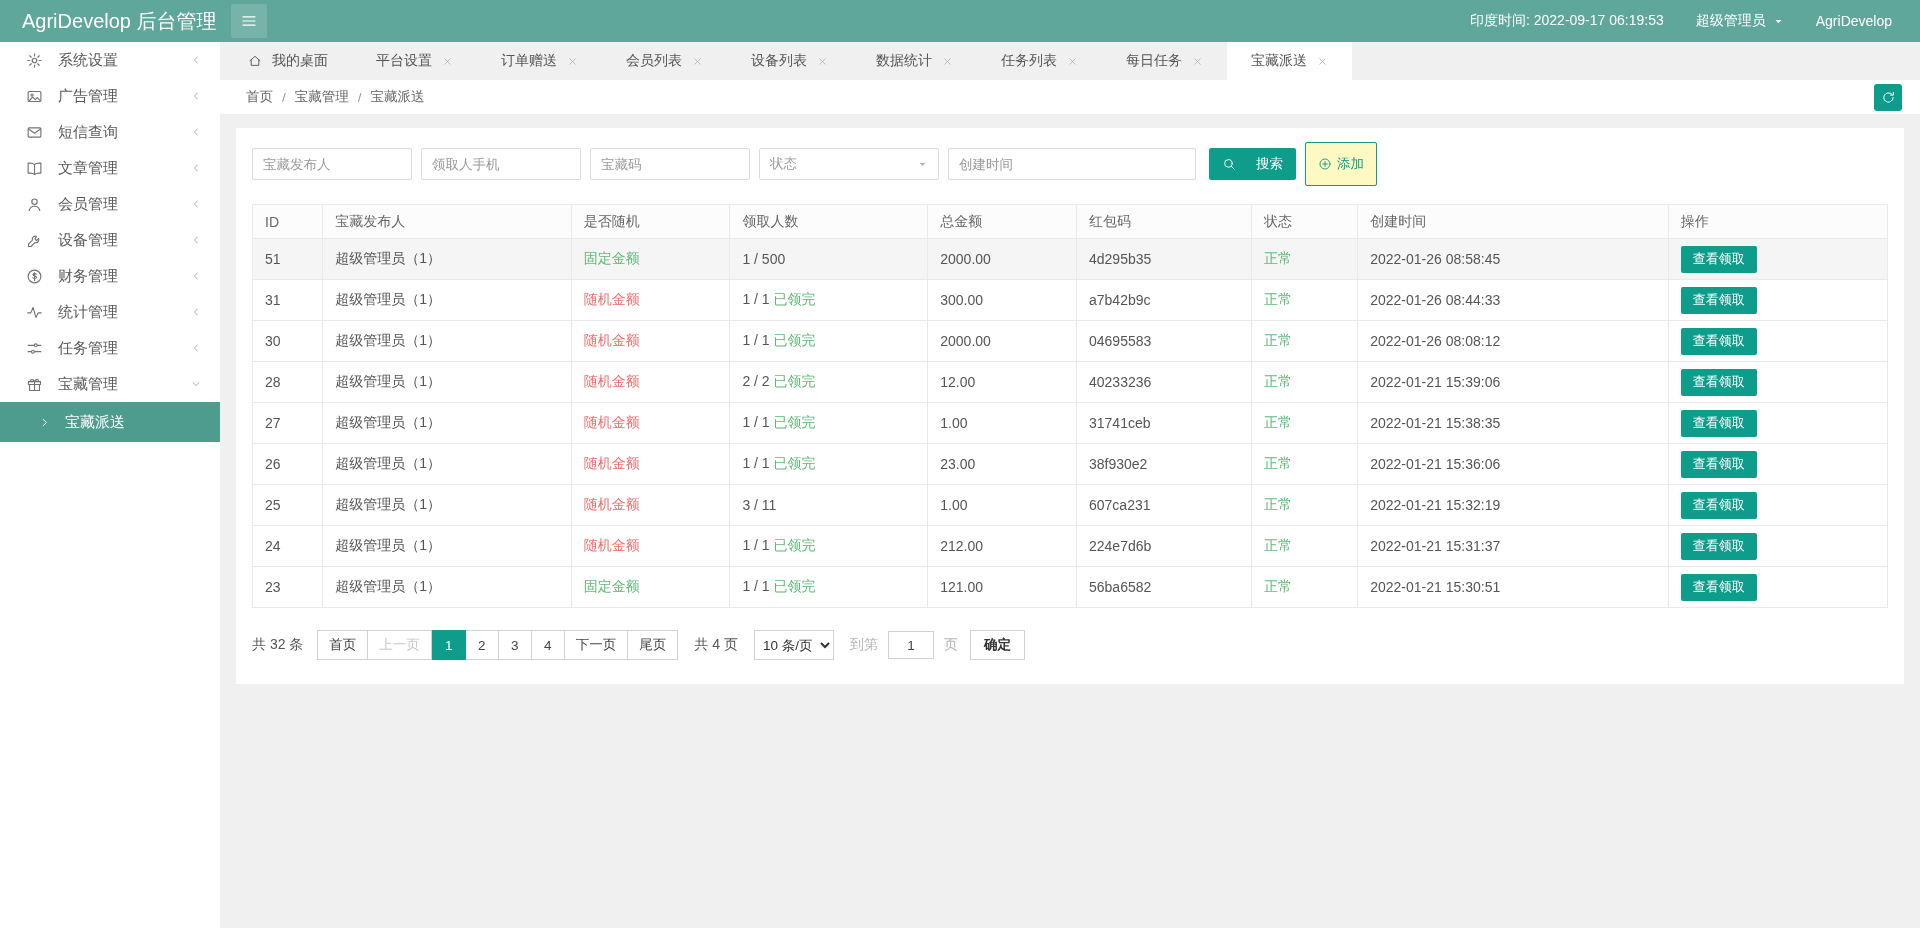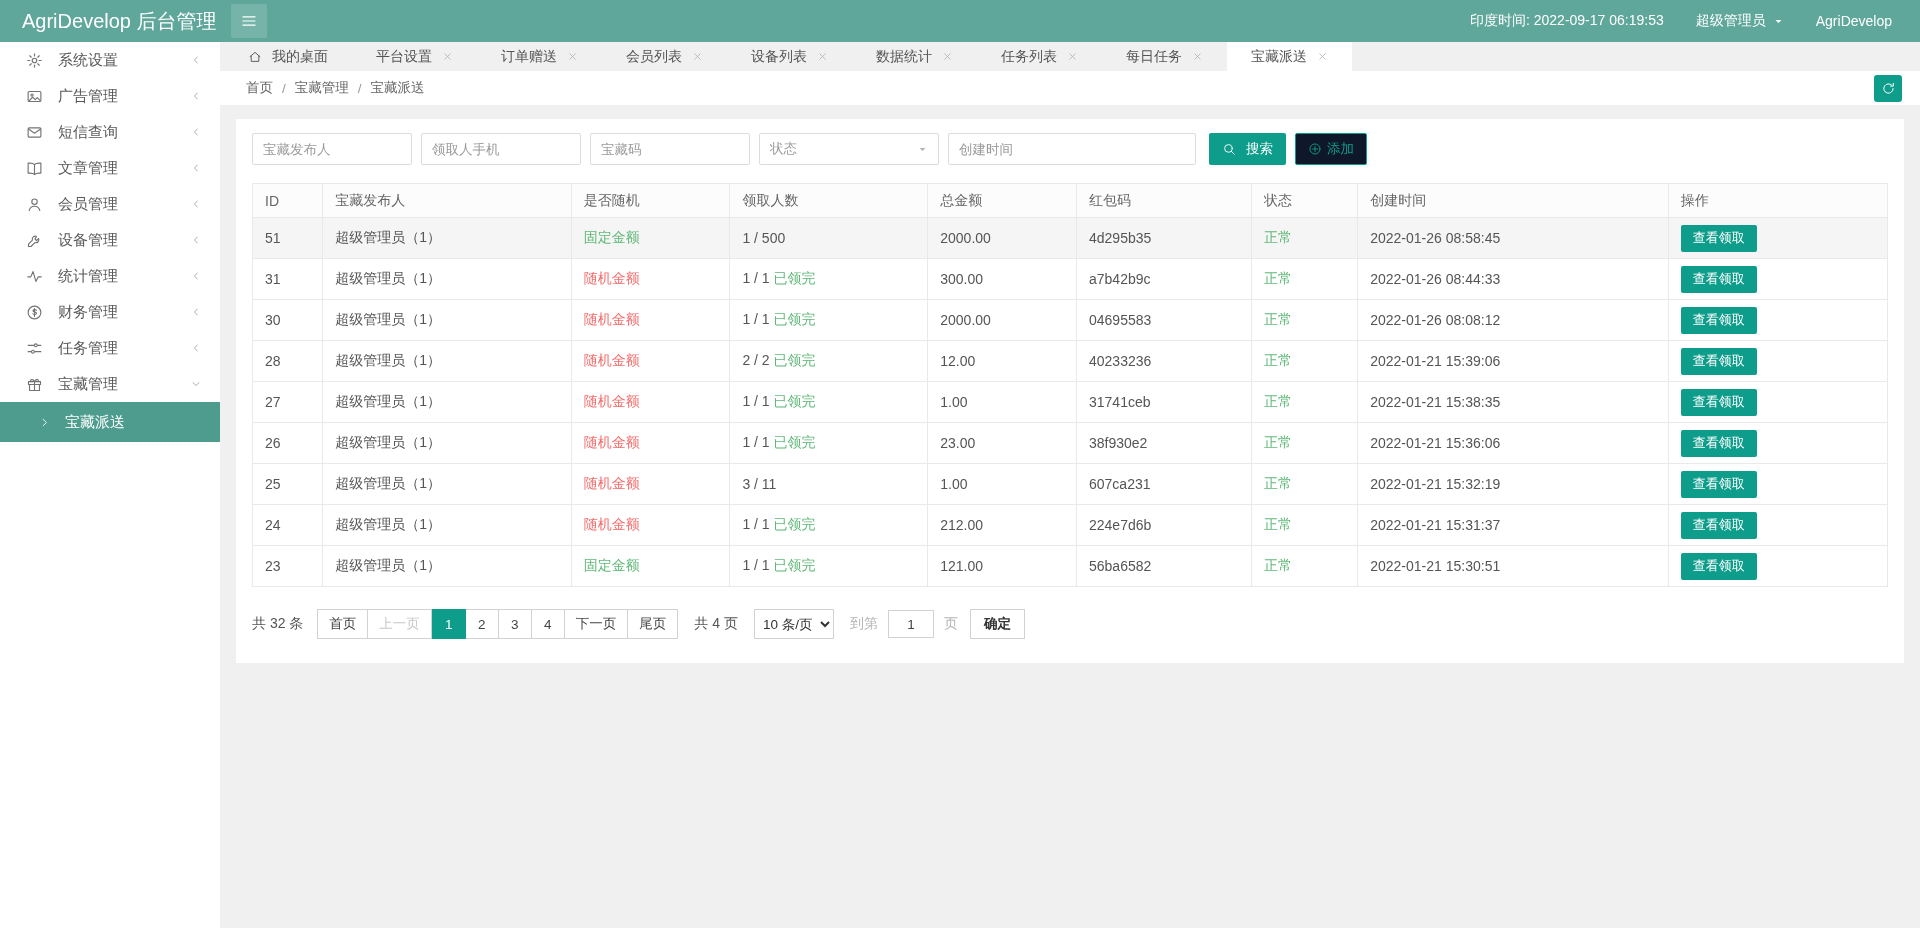--- a/index.html
+++ b/index.html
@@ -30,21 +30,21 @@
     color:#595959; font-size:15px; cursor:pointer; }
   .side-item .m-icon{ width:17px; height:17px; margin-right:15px; color:#737373; }
   .side-item .chev{ margin-left:auto; width:12px; height:12px; color:#9a9a9a; }
   .side-sub{ height:40px; background:var(--subactive); color:#fff; display:flex; align-items:center;
     padding-left:38px; font-size:15px; cursor:pointer; }
   .side-sub .s-arrow{ width:13px; height:13px; margin-right:14px; color:#fff; }
 
   
   .main{ margin-left:220px; padding-top:42px; }
 
-  .tabbar{ height:29px; background:#f0f0f0; display:flex; align-items:stretch; padding-left:4px; }
+  .tabbar{ height:38px; background:#f0f0f0; display:flex; align-items:stretch; padding-left:4px; }
   .tab{ display:flex; align-items:center; gap:10px; padding:0 24px; font-size:14px; color:#555;
     cursor:pointer; white-space:nowrap; }
   .tab.active{ background:#fff; }
   .tab .t-home{ width:14px; height:14px; color:#555; }
   .tab .t-close{ width:11px; height:11px; color:#aaa; cursor:pointer; }
 
   .crumbbar{ height:34px; background:#fff; display:flex; align-items:center; padding:0 18px 0 26px; }
   .breadcrumb{ display:flex; align-items:center; font-size:13.5px; color:#666; }
   .breadcrumb .sep{ margin:0 9px; color:#999; }
   .refresh-btn{ margin-left:auto; width:28px; height:27px; background:var(--primary); border:none;
@@ -57,24 +57,24 @@
   .filter-row{ display:flex; align-items:center; gap:9px; }
   .f-input{ height:32px; border:1px solid #dcdcdc; border-radius:2px; padding:0 10px;
     font-size:13.5px; color:#333; width:160px; outline:none; font-family:inherit; }
   .f-input::placeholder{ color:#9a9a9a; }
   .f-select{ width:180px; height:32px; border:1px solid #dcdcdc; border-radius:2px; padding:0 10px;
     font-size:13.5px; color:#9a9a9a; display:flex; align-items:center; justify-content:space-between;
     background:#fff; cursor:pointer; }
   .f-select .icon{ width:11px; height:11px; color:#b5b5b5; }
   .f-date{ width:248px; }
   .btn-search{ height:32px; background:var(--primary); color:#fff; border:none; border-radius:2px;
-    display:flex; align-items:center; gap:10px; padding:0 13px; font-size:13.5px; cursor:pointer;
+    display:flex; align-items:center; gap:20px; padding:0 13px; font-size:13.5px; cursor:pointer;
     margin-left:4px; font-family:inherit; }
   .btn-search .icon{ width:14px; height:14px; }
-  .btn-add{ height:32px; background:#0f172a; color:var(--primary); border:1px solid var(--primary);
+  .btn-add{ height:44px; background:#fef9c3; color:var(--primary); border:1px solid var(--primary);
     border-radius:2px; display:flex; align-items:center; gap:5px; padding:0 12px; font-size:13.5px;
     cursor:pointer; font-family:inherit; }
   .btn-add .icon{ width:14px; height:14px; }
 
   
   table.grid{ width:100%; border-collapse:collapse; margin-top:18px; font-size:14px; color:#555;
     table-layout:fixed; }
   .grid th{ background:#fcfcfc; color:#666; font-weight:normal; height:34px; }
   .grid th,.grid td{ border:1px solid #e9e9e9; padding:0 12px; text-align:left; overflow:hidden;
     white-space:nowrap; }
@@ -212,38 +212,38 @@
         <span>设备管理</span>
         <span class="icon chev">
           <svg viewBox="0 0 24 24">
             <path d="M14.5 6L9 12l5.5 6"></path>
           </svg>
         </span>
       </div>
       <div class="side-item">
         <span class="icon m-icon">
           <svg viewBox="0 0 24 24">
-            <path d="M2.5 12.5h4.2L10 5l4 14 3.3-6.5h4.2"></path>
-          </svg>
-        </span>
-        <span>统计管理</span>
-        <span class="icon chev">
-          <svg viewBox="0 0 24 24">
-            <path d="M14.5 6L9 12l5.5 6"></path>
-          </svg>
-        </span>
-      </div>
-      <div class="side-item">
-        <span class="icon m-icon">
-          <svg viewBox="0 0 24 24">
             <circle cx="12" cy="12" r="9"></circle>
             <path d="M12 6.5v11M14.8 8.8c-.7-.9-4.4-1.6-4.9.4-.6 2.4 5.4 1.5 4.9 4.2-.4 2.1-4.2 1.6-5.1.4"></path>
           </svg>
         </span>
         <span>财务管理</span>
+        <span class="icon chev">
+          <svg viewBox="0 0 24 24">
+            <path d="M14.5 6L9 12l5.5 6"></path>
+          </svg>
+        </span>
+      </div>
+      <div class="side-item">
+        <span class="icon m-icon">
+          <svg viewBox="0 0 24 24">
+            <path d="M2.5 12.5h4.2L10 5l4 14 3.3-6.5h4.2"></path>
+          </svg>
+        </span>
+        <span>统计管理</span>
         <span class="icon chev">
           <svg viewBox="0 0 24 24">
             <path d="M14.5 6L9 12l5.5 6"></path>
           </svg>
         </span>
       </div>
       <div class="side-item">
         <span class="icon m-icon">
           <svg viewBox="0 0 24 24">
             <path d="M3 7.5h8M16.5 7.5H21M3 16.5h4.5M12.5 16.5H21"></path>

